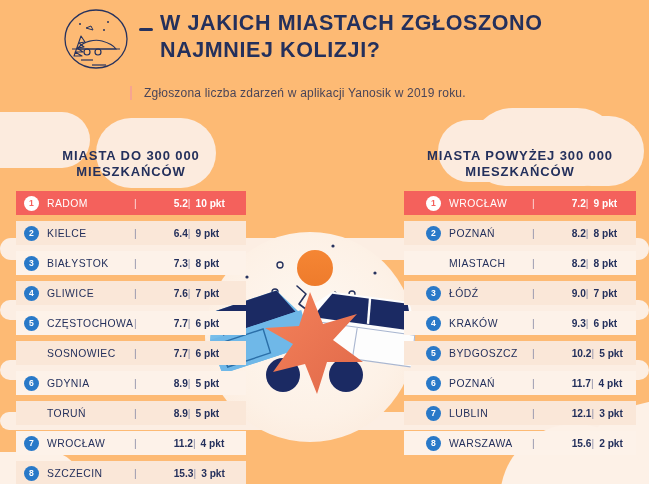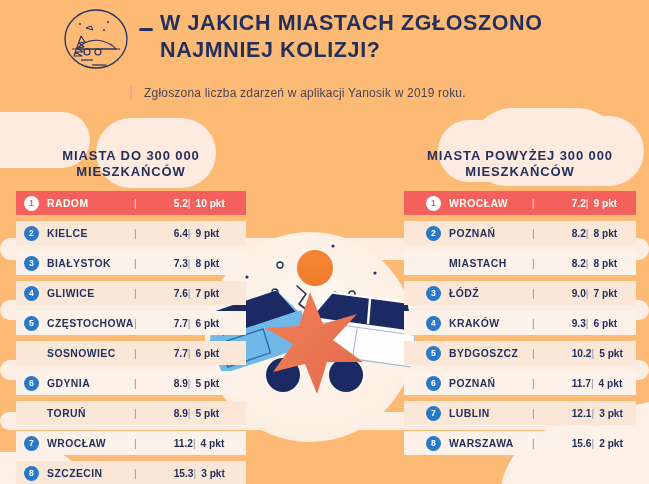--- a/index.html
+++ b/index.html
@@ -90,21 +90,21 @@
     border-radius:50%;
     background:#2979C8; color:#FFFFFF;
     font-size:8.6px; font-weight:bold;
     display:flex; align-items:center; justify-content:center;
     margin-right:8px;
   }
   .rank.blank { background:transparent; color:transparent; }
   .row.top .rank { background:#FFFFFF; color:#F4615C; }
 
   .city {
-    font-size:10.4px; font-weight:bold; letter-spacing:0.45px;
+    font-size:10.4px; font-weight:normal; letter-spacing:0.45px;
     color:#24305C; white-space:nowrap;
   }
   .row.top .city { color:#FFFFFF; }
 
   .vals {
     position:absolute; left:118px; top:0;
     height:24px; display:flex; align-items:center;
     font-size:10.2px; font-weight:bold; color:#24305C;
     white-space:nowrap;
   }

